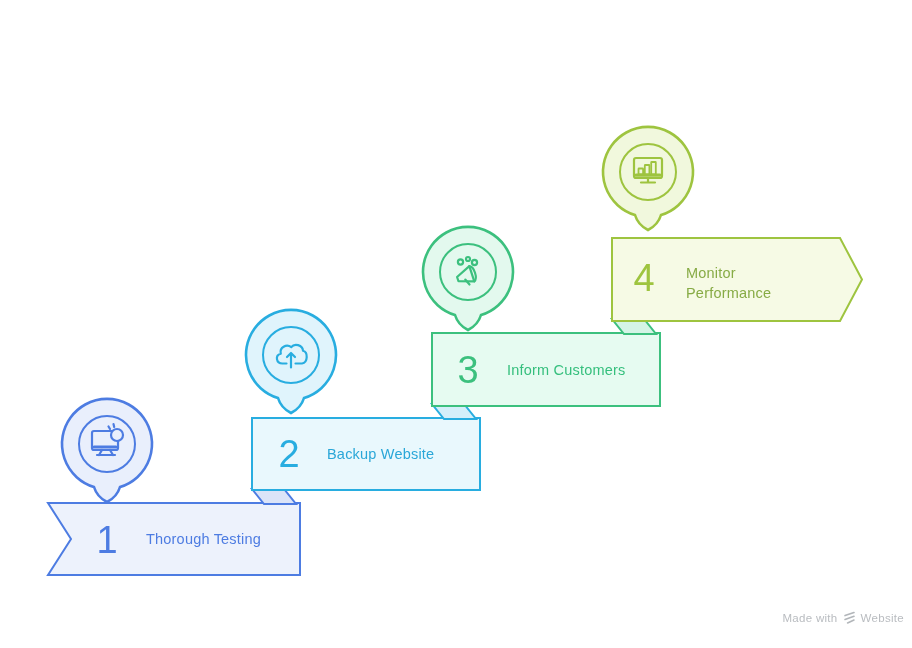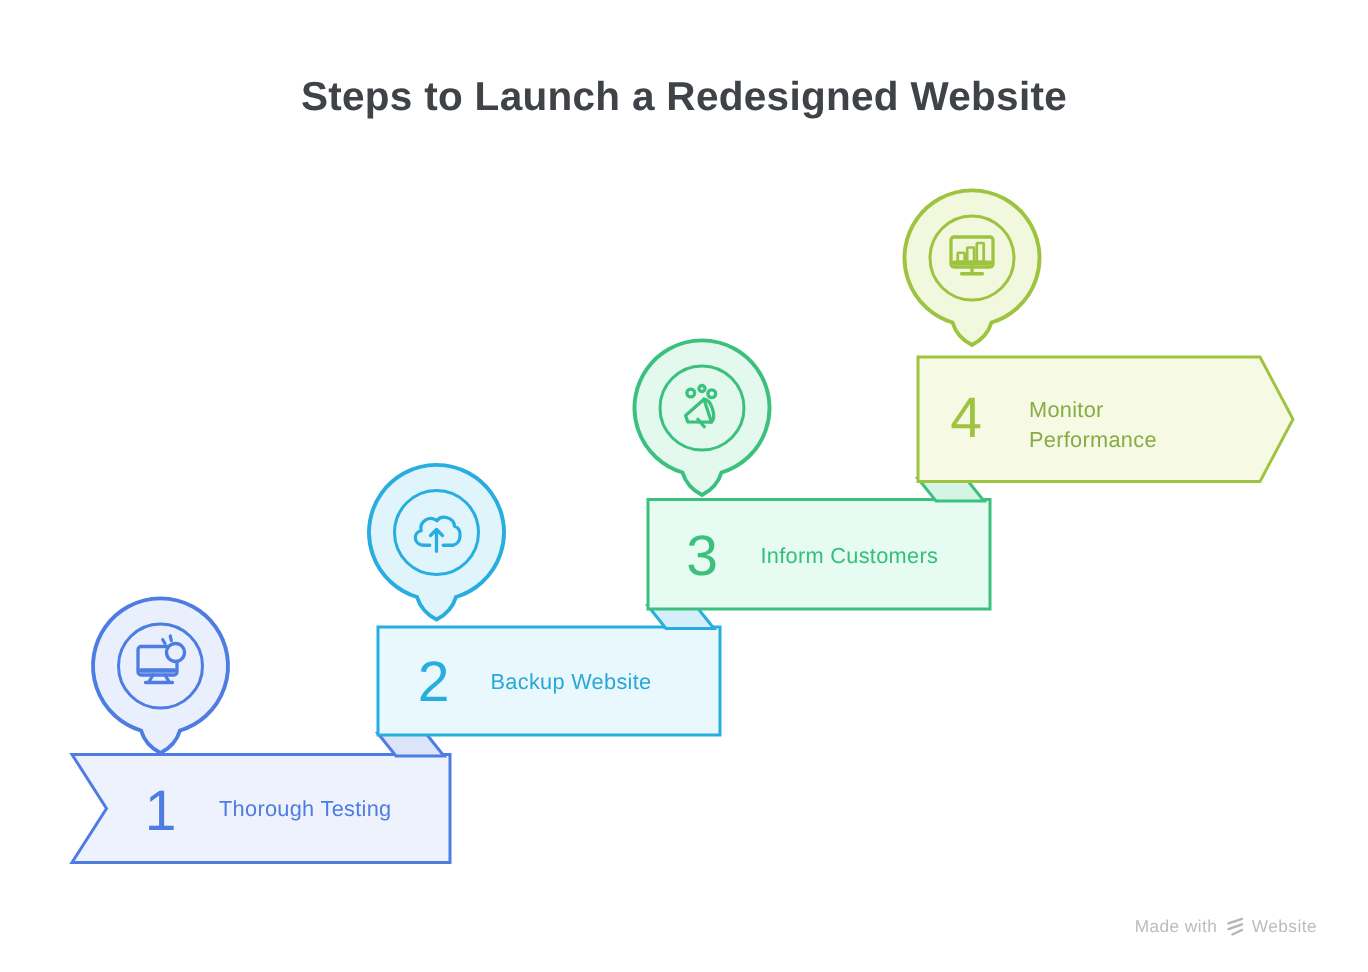--- a/index.html
+++ b/index.html
@@ -8,31 +8,30 @@
     font-family:"Liberation Sans",sans-serif;
   }
   .title{
     position:absolute;left:0;right:0;top:49px;text-align:center;
     font-size:27px;font-weight:700;color:#3f4347;letter-spacing:.2px;
   }
   svg.diagram{position:absolute;left:0;top:0;}
   .num{font-family:"Liberation Sans",sans-serif;font-size:38px;font-weight:300;}
   .lbl{font-family:"Liberation Sans",sans-serif;font-size:14.5px;font-weight:400;letter-spacing:.2px;}
   .credit{
-    position:absolute;right:34px;top:611px;display:flex;align-items:center;gap:5px;
+    position:absolute;right:8px;top:611px;display:flex;align-items:center;gap:5px;
     font-size:11.5px;color:#b9bcc0;letter-spacing:.3px;
   }
   .credit svg{display:block;}
 </style>
 </head>
 <body>
 
 <div class="canvas">
 
-  <div class="title">Steps to Launch a Redesigned Website</div>
 
   <svg class="diagram" width="912" height="648" viewBox="0 0 912 648">
 
     <path d="M 48 503 L 300 503 L 300 575 L 48 575 L 71 539 Z" stroke-width="2" fill="#edf2fc" stroke="#4d7ce2"></path>
 
     <path d="M 252 489 L 284 489 L 296 504 L 264 504 Z" stroke-width="2" fill="#dbe4f8" stroke="#4d7ce2"></path>
 
     <path d="M 252 418 L 480 418 L 480 490 L 252 490 Z" stroke-width="2" fill="#e9f8fd" stroke="#28ade0"></path>
 
     <path d="M 432 404 L 464 404 L 476 419 L 444 419 Z" stroke-width="2" fill="#d4effa" stroke="#28ade0"></path>

